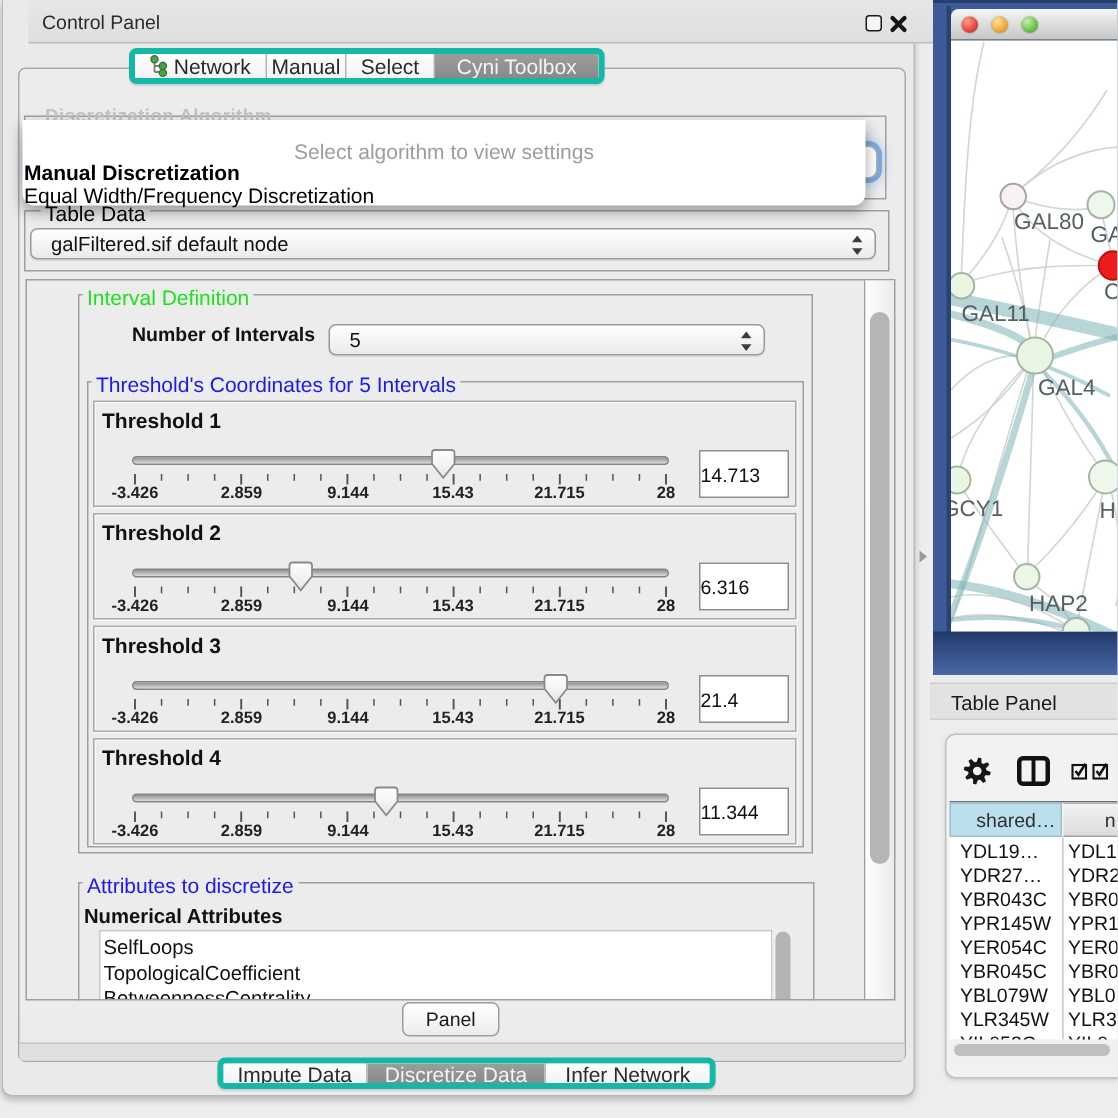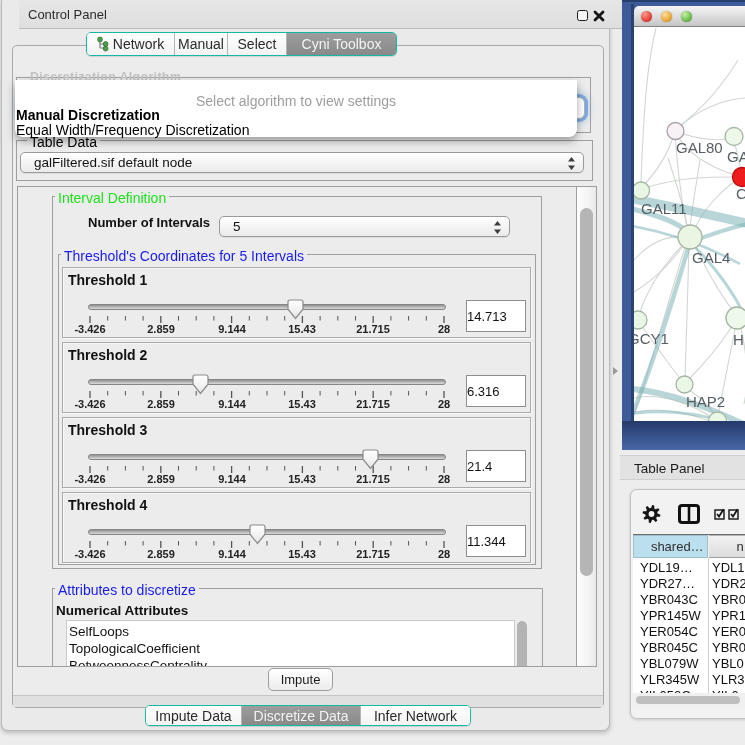--- a/index.html
+++ b/index.html
@@ -7,21 +7,21 @@
 .abs { position:absolute; }
 .absvg { position:absolute; }
 #win { position:absolute; left:1px; top:0; width:609px; height:731px; background:#eaeaea;
   border:1px solid #b9b9b9; border-top:none; border-radius:0 0 7px 7px; box-shadow:0 2px 5px rgba(0,0,0,0.22); }
 #titlebar { position:absolute; left:19px; top:0; width:609px; height:29px;
   background:linear-gradient(#e6e6e6,#dfdfdf); border-bottom:1px solid #bdbdbd; }
 #titlebar .t { position:absolute; left:9px; top:7px; font-size:13px; color:#2b2b2b; }
 #minbtn { position:absolute; left:577px; top:10px; width:10.5px; height:10.5px; border:1.8px solid #1c1c1c; border-radius:2.5px; background:#f5f5f5;}
 #innerpanel { position:absolute; left:12px; top:45px; width:592px; height:663px; background:#ececec;
   border:1px solid #a9a9a9; border-radius:5px; }
-.tabbar { position:absolute; height:24px; display:flex; border:1px solid #14b8a6; border-radius:5px;
+.tabbar { position:absolute; height:24px; display:flex; border:4px solid #14b8a6; border-radius:5px;
   background:#fdfdfd; overflow:hidden; font-size:14px; color:#2a2a2a; box-shadow:0 1px 1px rgba(0,0,0,0.12);}
 .tabbar .seg { display:flex; align-items:center; justify-content:center; border-left:1px solid #b4b4b4; background:linear-gradient(#ffffff,#f2f2f2); padding:0 2px; }
 .tabbar .seg:first-child { border-left:none; }
 .tabbar .seg.sel { background:linear-gradient(#9d9d9d,#898989); color:#f3f3f3; }
 .groupbox { position:absolute; border:1px solid #9f9f9f; }
 .gtitle { position:absolute; font-size:14px; background:#ececec; padding:0 3px; }
 .combo { position:absolute; height:21px; background:linear-gradient(#ffffff,#eaeaea); border:1px solid #9b9b9b;
   border-radius:5px; font-size:13.5px; color:#111; line-height:19px; box-shadow:0 1px 1px rgba(0,0,0,0.08);}
 .combo .arr { position:absolute; right:7px; top:1px; }
 .tpanel { position:absolute; left:62px; width:469px; height:71px; border:1px solid #ababab;
@@ -276,21 +276,21 @@
 <div class="gtitle" style="left:55px;top:582px;color:#1a1aee;">Attributes to discretize</div>
 <div class="abs" style="left:56px;top:603px;font-size:13.5px;font-weight:bold;color:#111;">Numerical Attributes</div>
 <div class="abs" style="left:66px;top:620px;width:449px;height:46px;background:#fff;border:1px solid #c9c9c9;border-bottom:none;overflow:hidden;font-size:13.5px;color:#111;">
  <div style="position:absolute;left:2px;top:3px;">SelfLoops</div>
  <div style="position:absolute;left:2px;top:20px;">TopologicalCoefficient</div>
  <div style="position:absolute;left:2px;top:37px;">BetweennessCentrality</div>
 </div>
 <div class="abs" style="left:515px;top:620px;width:13px;height:46px;background:#ededed;"></div>
 <div class="abs" style="left:517px;top:621px;width:10px;height:45px;background:#b4b4b4;border-radius:5px 5px 0 0;"></div>
 
-<div class="abs" style="left:268px;top:668px;width:65px;height:23px;background:linear-gradient(#ffffff,#ececec);border:1px solid #9d9d9d;border-radius:5px;font-size:13px;color:#1a1a1a;text-align:center;line-height:21px;">Impute</div>
+<div class="abs" style="left:268px;top:668px;width:65px;height:23px;background:linear-gradient(#ffffff,#ececec);border:1px solid #9d9d9d;border-radius:5px;font-size:13px;color:#1a1a1a;text-align:center;line-height:21px;">Panel</div>
 
 <div class="abs" style="left:13px;top:695px;width:590px;height:12px;background:#e0e0e0;border-top:1px solid #c6c6c6;"></div>
 <div class="tabbar" style="left:145px;top:705px;height:21px;">
  <div class="seg" style="width:95px;">Impute Data</div>
  <div class="seg sel" style="width:119px;">Discretize Data</div>
  <div class="seg" style="width:110px;">Infer Network</div>
 </div>
 
 <svg class="absvg" style="left:611px;top:366px;" width="8" height="10" viewBox="0 0 8 10">
     <path d="M2,1 L7,5 L2,9 Z" fill="#9a9a9a"></path>

